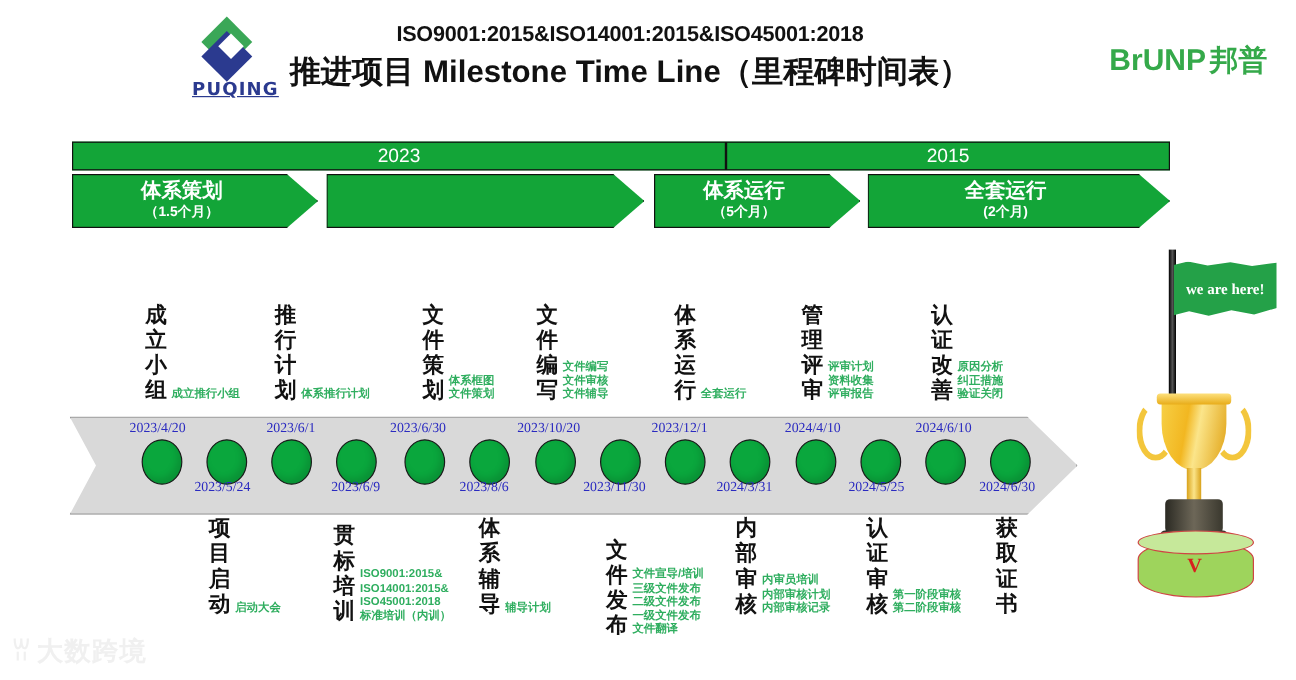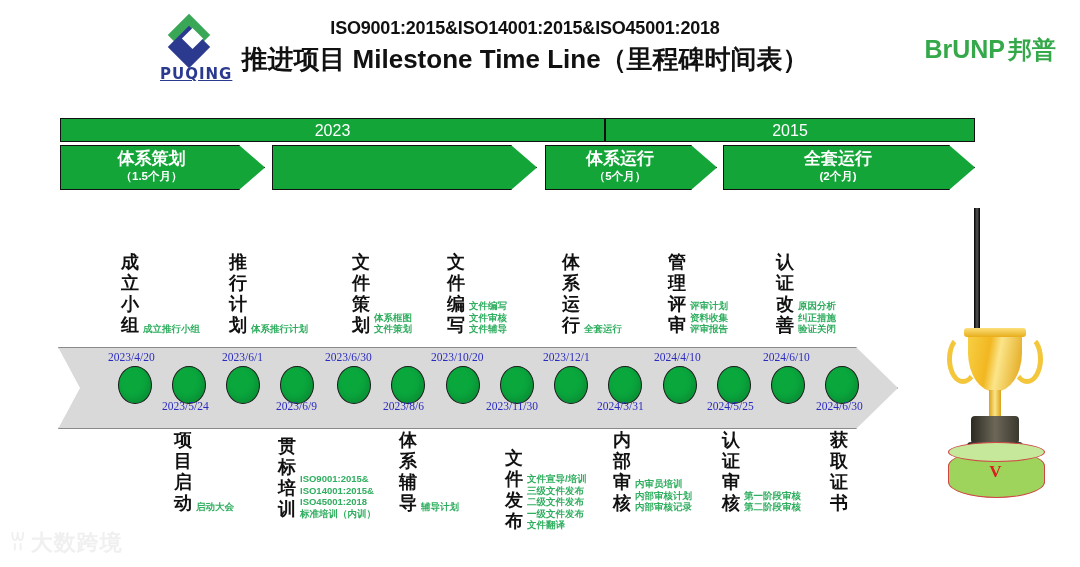--- a/index.html
+++ b/index.html
@@ -419,20 +419,21 @@
       <div>获</div>
       <div>取</div>
       <div>证</div>
       <div>书</div>
     </div>
   <div class="subs"></div>
 </div>
 
 <div class="abs" id="flag">
   <div class="pole"></div>
+  <div class="cloth">we are here!</div>
 </div>
 
 <div class="abs" id="trophy">
   <div class="handle l"></div>
   <div class="handle r"></div>
   <div class="cup"></div>
   <div class="rim"></div>
   <div class="stem"></div>
   <div class="base"></div>
   <div class="baseplate"></div>

